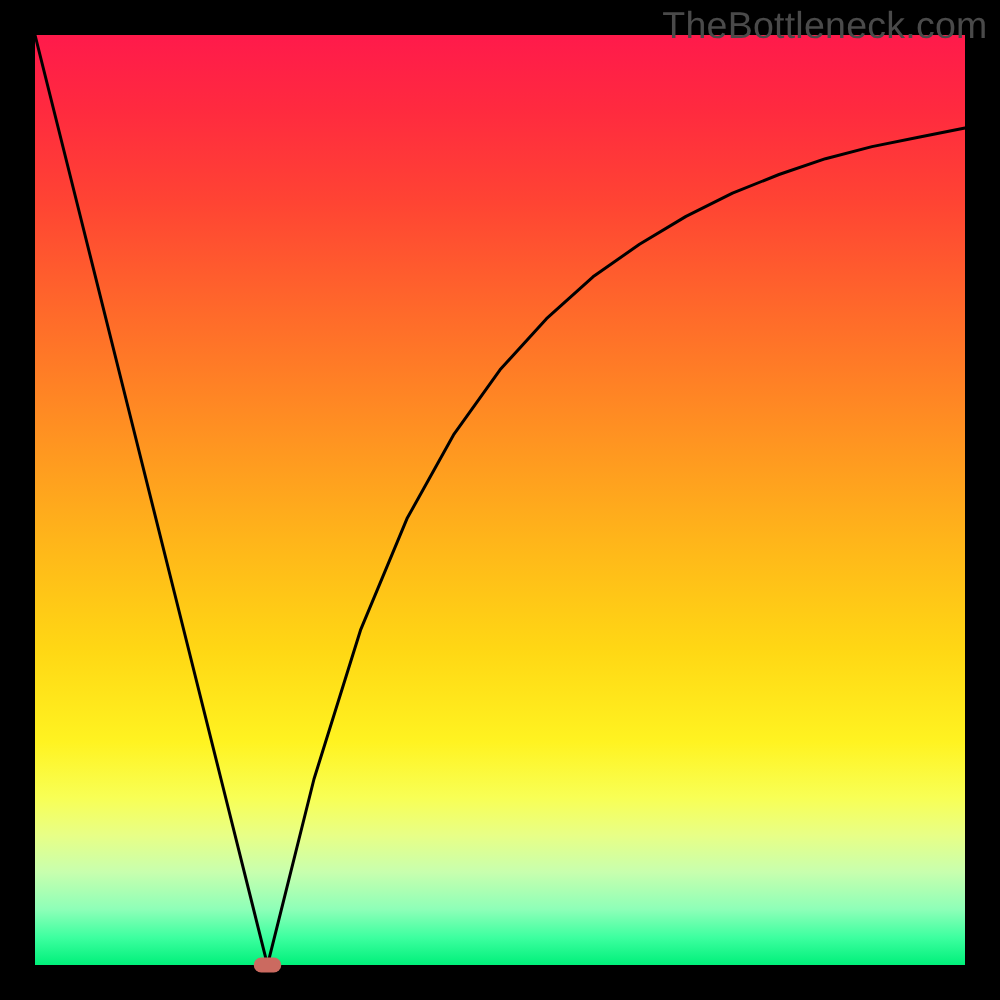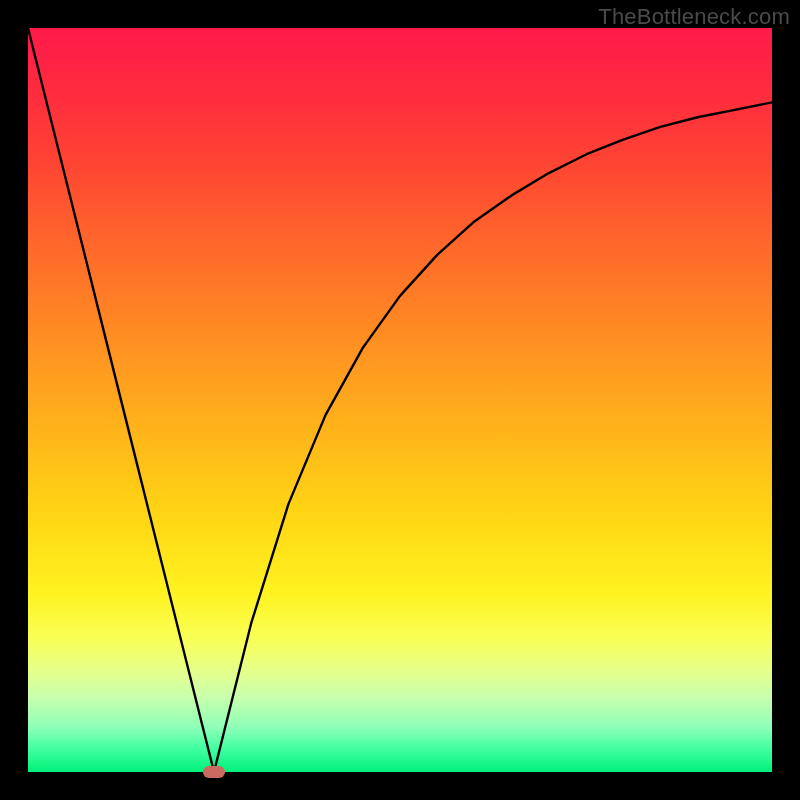--- a/index.html
+++ b/index.html
@@ -38,21 +38,21 @@
       #8effb8 94%,
       #3effa0 97%,
       #00f07a 100%
     );
   }
   .watermark {
     position: absolute;
     top: 4px;
     right: 10px;
     color: #4a4a4a;
-    font-size: 22px;
+    font-size: 30px;
     letter-spacing: 0.2px;
     font-weight: 500;
     z-index: 10;
   }
   svg.curve {
     position: absolute;
     left: 0;
     top: 0;
     width: 744px;
     height: 744px;

